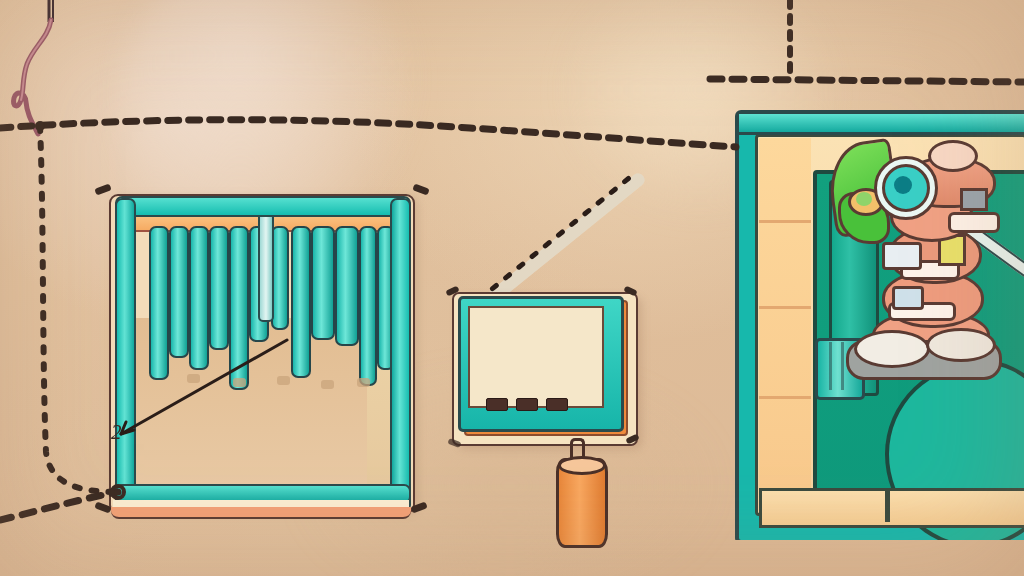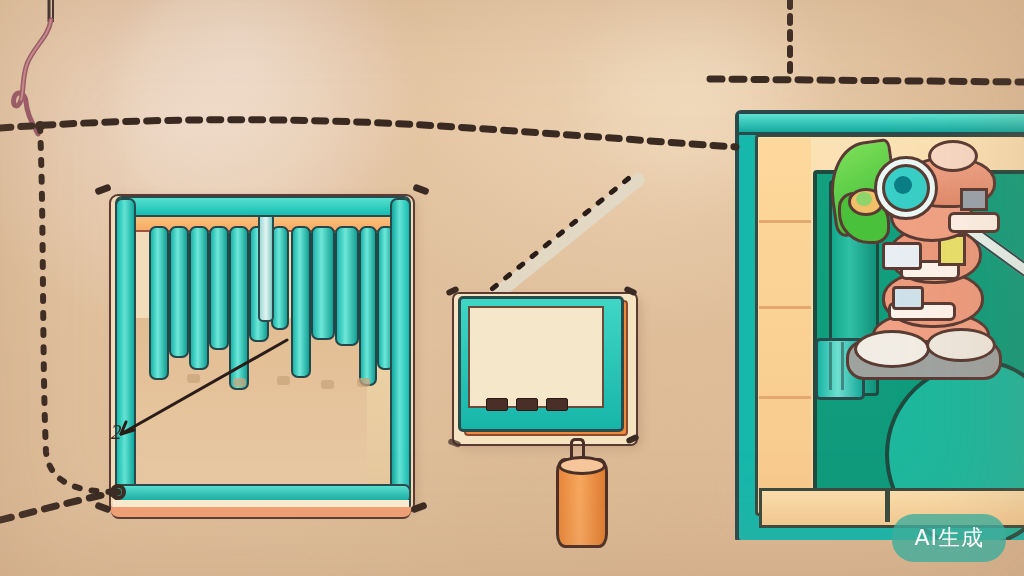--- a/index.html
+++ b/index.html
@@ -265,14 +265,13 @@
     <path d="M40,126 C44,220 42,360 46,452 C50,486 82,492 118,492" stroke="#3a2a22" stroke-width="6" fill="none" stroke-linecap="round" stroke-dasharray="5 12"></path>
     <path d="M0,520 C34,512 76,500 118,492" stroke="#3a2a22" stroke-width="7" fill="none" stroke-linecap="round" stroke-dasharray="12 11"></path>
     <path d="M710,79 L1024,82" stroke="#3a2a22" stroke-width="7" fill="none" stroke-linecap="round" stroke-dasharray="12 10"></path>
     <path d="M790,0 L790,79" stroke="#3a2a22" stroke-width="6" fill="none" stroke-linecap="round" stroke-dasharray="7 9"></path>
     <circle cx="40" cy="126" r="5" fill="#3a2a22"></circle>
     <circle cx="118" cy="492" r="6" fill="none" stroke="#3a2a22" stroke-width="4"></circle>
   </svg>
 
   <div class="abs" id="bg-vig"></div>
 
-  <div class="abs" id="watermark">AI生成</div>
 </div>
 
 </body></html>

